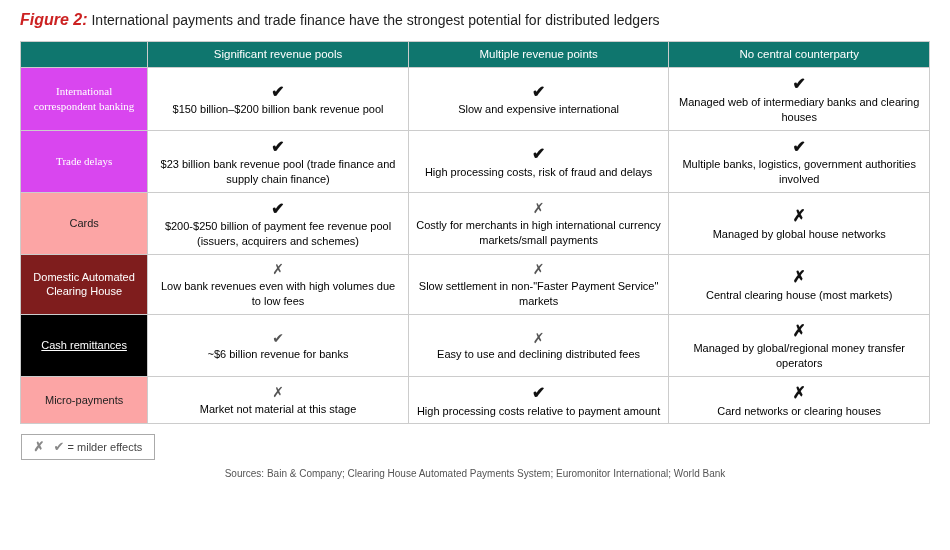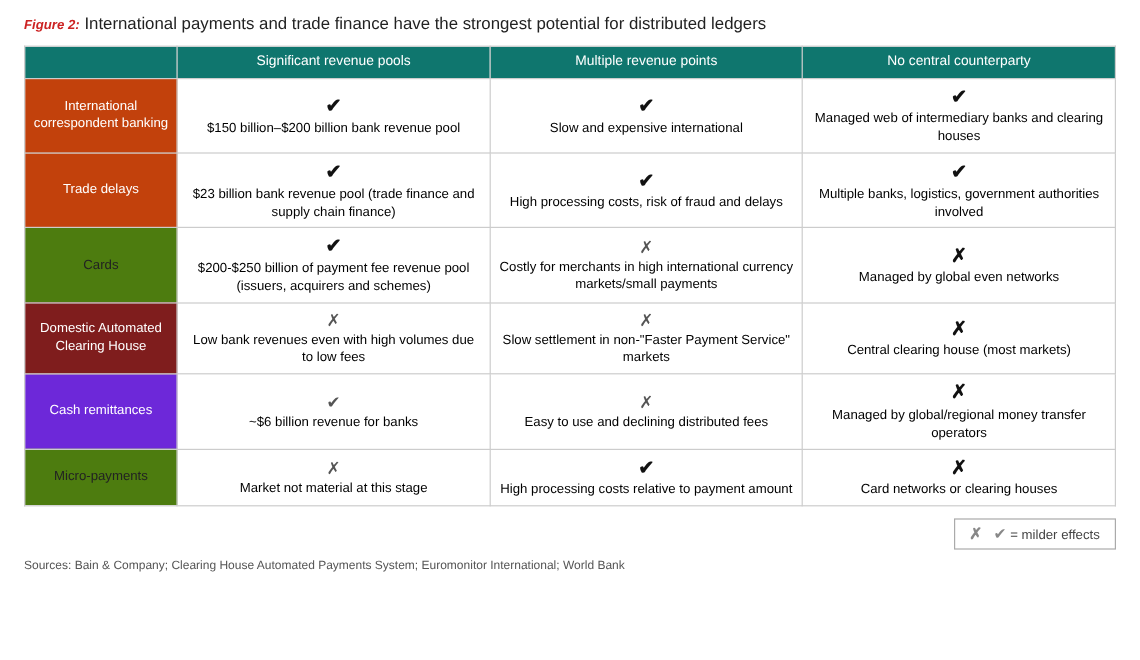--- a/index.html
+++ b/index.html
@@ -13,21 +13,21 @@
     }
     .figure-title {
       font-size: 14px;
       margin-bottom: 10px;
       line-height: 1.3;
       color: #222;
     }
     .figure-title .fig-label {
       font-style: italic;
       color: #cc2222;
-      font-size: 11px;
+      font-size: 16px;
       font-weight: bold;
     }
     table {
       width: 100%;
       border-collapse: collapse;
       table-layout: fixed;
     }
     th, td {
       border: 1px solid #ccc;
       padding: 5px 7px;
@@ -40,33 +40,35 @@
       background: #0f766e;
       color: #fff;
       font-weight: normal;
       font-size: 11.5px;
     }
     .row-label {
       font-weight: normal;
       font-size: 11px;
     }
     .row-red {
-      background: #c2410c;
+      background: #d946ef;
       color: #fff;
+      font-family: Liberation Serif, serif;
     }
     .row-gray-dark {
       background: #7f1d1d;
       color: #fff;
     }
     .row-gray-medium {
-      background: #6d28d9;
+      background: #000000;
       color: #fff;
+      text-decoration: underline;
     }
     .row-light {
-      background: #4d7c0f;
+      background: #fca5a5;
       color: #222;
     }
     .col-label {
       width: 14%;
     }
     .col-data {
       width: 28.67%;
     }
     .check-strong {
       font-size: 16px;
@@ -92,20 +94,21 @@
       border: 1px solid #aaa;
       padding: 3px 12px;
       font-size: 11px;
       color: #444;
       margin-top: 4px;
     }
     .sources {
       font-size: 10px;
       color: #555;
       margin-top: 6px;
+      text-align: center;
     }
   </style>
 </head>
 <body>
 
 <div class="figure-title">
   <span class="fig-label">Figure 2:</span><span> International payments and trade finance have the strongest potential for distributed ledgers</span>
 </div>
 
 <table>
@@ -127,21 +130,21 @@
       <tr>
         <td class="row-label col-label row-red">Trade delays</td>
         <td class="col-data" style="background: rgb(255, 255, 255);"><span class="check-strong">✔</span><br><span>$23 billion bank revenue pool (trade finance and supply chain finance)</span></td>
         <td class="col-data" style="background: rgb(255, 255, 255);"><span class="check-strong">✔</span><br><span>High processing costs, risk of fraud and delays</span></td>
         <td class="col-data" style="background: rgb(255, 255, 255);"><span class="check-strong">✔</span><br><span>Multiple banks, logistics, government authorities involved</span></td>
       </tr>
       <tr>
         <td class="row-label col-label row-light">Cards</td>
         <td class="col-data" style="background: rgb(255, 255, 255);"><span class="check-strong">✔</span><br><span>$200-$250 billion of payment fee revenue pool (issuers, acquirers and schemes)</span></td>
         <td class="col-data" style="background: rgb(255, 255, 255);"><span class="x-mild">✗</span><br><span>Costly for merchants in high international currency markets/small payments</span></td>
-        <td class="col-data" style="background: rgb(255, 255, 255);"><span class="x-strong">✗</span><br><span>Managed by global even networks</span></td>
+        <td class="col-data" style="background: rgb(255, 255, 255);"><span class="x-strong">✗</span><br><span>Managed by global house networks</span></td>
       </tr>
       <tr>
         <td class="row-label col-label row-gray-dark">Domestic Automated Clearing House</td>
         <td class="col-data" style="background: rgb(255, 255, 255);"><span class="x-mild">✗</span><br><span>Low bank revenues even with high volumes due to low fees</span></td>
         <td class="col-data" style="background: rgb(255, 255, 255);"><span class="x-mild">✗</span><br><span>Slow settlement in non-"Faster Payment Service" markets</span></td>
         <td class="col-data" style="background: rgb(255, 255, 255);"><span class="x-strong">✗</span><br><span>Central clearing house (most markets)</span></td>
       </tr>
       <tr>
         <td class="row-label col-label row-gray-medium">Cash remittances</td>
         <td class="col-data" style="background: rgb(255, 255, 255);"><span class="check-mild">✔</span><br><span>~$6 billion revenue for banks</span></td>
@@ -150,21 +153,21 @@
       </tr>
       <tr>
         <td class="row-label col-label row-light">Micro-payments</td>
         <td class="col-data" style="background: rgb(255, 255, 255);"><span class="x-mild">✗</span><br><span>Market not material at this stage</span></td>
         <td class="col-data" style="background: rgb(255, 255, 255);"><span class="check-strong">✔</span><br><span>High processing costs relative to payment amount</span></td>
         <td class="col-data" style="background: rgb(255, 255, 255);"><span class="x-strong">✗</span><br><span>Card networks or clearing houses</span></td>
       </tr>
     </tbody>
   <tfoot>
     <tr>
-      <td colspan="4" style="border:none; background:#fff; padding: 6px 0 2px 0; text-align:right;">
+      <td colspan="4" style="border:none; background:#fff; padding: 6px 0 2px 0; text-align:left;">
         <span class="legend-box">
           <span style="font-size:13px; color:#888; font-weight:bold;">✗</span>&nbsp;&nbsp;
           <span style="font-size:13px; color:#888;">✔</span>
           <span> = milder effects</span>
         </span>
       </td>
     </tr>
   </tfoot>
 </table>
 

